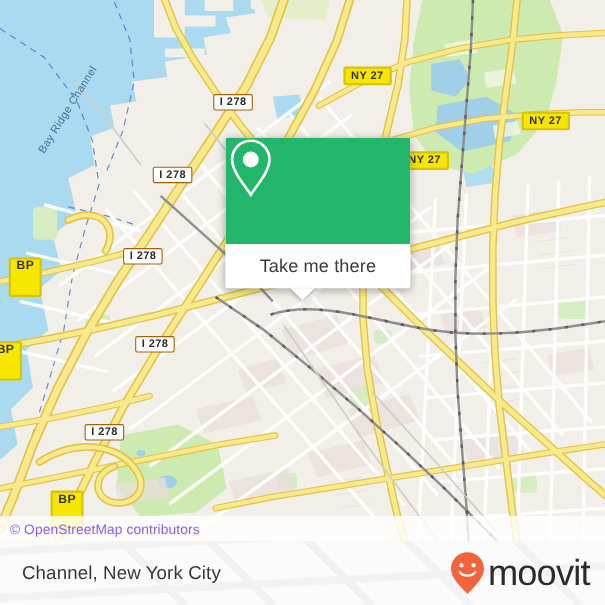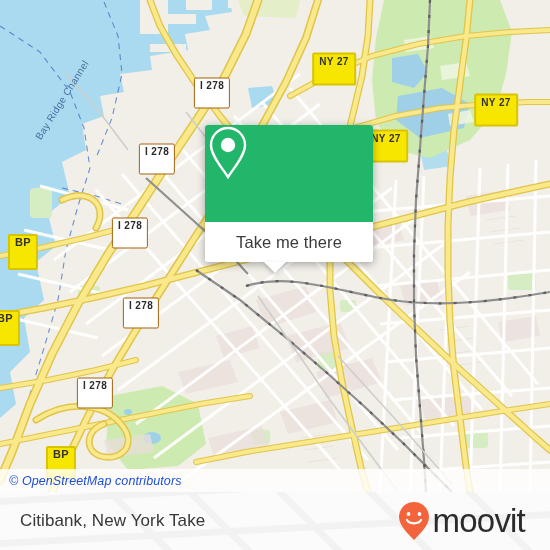--- a/index.html
+++ b/index.html
@@ -7,21 +7,21 @@
   #app{position:relative;width:550px;height:550px;overflow:hidden;background:#f2efe9;}
 
   
   #map{position:absolute;left:0;top:0;width:550px;height:492px;overflow:hidden;background:#f2efe9;}
   #map svg{position:absolute;left:0;top:0;display:block;}
 
   
   .shield{position:absolute;transform:translate(-50%,-50%);
     font-family:"Liberation Sans",sans-serif;font-weight:bold;font-size:10px;
     line-height:1;letter-spacing:.4px;white-space:nowrap;
-    padding:2px 5px 17px 5px;border-radius:2px;}
+    padding:2px 5px 1px 5px;border-radius:2px;}
   .shield.i{background:#ffffff;border:1px solid #a16207;color:#2b2b2b;}
   .shield.ny{background:#f7e600;border:2px solid #d9c400;color:#333;}
   .shield.bp{background:#f7e600;border:2px solid #d9c400;color:#333;font-size:11px;padding:1px 5px 20px;}
 
   .waterlabel{position:absolute;transform-origin:50% 50%;
     font-family:"Liberation Sans",sans-serif;font-size:10px;color:#4a6f9e;
     white-space:nowrap;letter-spacing:.3px;}
 
   
   #card{position:absolute;left:205px;top:125px;width:168px;height:137px;
@@ -32,28 +32,28 @@
   #card-bottom{height:40px;background:#ffffff;display:flex;align-items:center;justify-content:center;}
   #card-bottom span{font-size:16.5px;color:#3b3b3b;letter-spacing:.1px;}
   #card-tail{position:absolute;left:50%;top:262px;transform:translateX(-50%);
     width:0;height:0;border-left:11px solid transparent;border-right:11px solid transparent;
     border-top:11px solid #ffffff;
     filter:drop-shadow(0 2px 2px rgba(0,0,0,.25));}
 
   
   #attrib{position:absolute;left:0;top:469px;width:550px;height:23px;
     background:rgba(255,255,255,.80);display:flex;align-items:center;}
-  #attrib span{font-size:12.5px;color:#1d4ed8;padding-left:9px;letter-spacing:.1px;font-style:italic;}
+  #attrib span{font-size:12.5px;color:#8b5cf6;padding-left:9px;letter-spacing:.1px;}
 
   
   #footer{position:absolute;left:0;top:492px;width:550px;height:58px;background:#fbfbfb;overflow:hidden;}
   #footer-ghost{position:absolute;left:0;top:-60px;width:550px;height:120px;opacity:.55;}
   #footer-row{position:relative;width:100%;height:100%;display:flex;align-items:center;justify-content:space-between;}
   #place-name{font-size:17px;color:#373737;padding-left:20px;letter-spacing:.1px;white-space:nowrap;}
-  #brand{display:flex;align-items:center;padding-right:25px;}
+  #brand{display:flex;align-items:center;padding-right:14px;}
   #brand-word{font-size:33px;color:#2b2b2b;letter-spacing:-0.8px;font-weight:400;margin-left:2px;}
 </style>
 </head>
 <body>
 
 <div id="app">
 
   <div id="map">
     <svg width="550" height="492" viewBox="0 0 550 492">
       <defs>
@@ -282,21 +282,21 @@
         <path d="M40,-10 L180,130"></path>
         <path d="M120,-10 L260,130"></path>
         <path d="M210,-10 L350,130"></path>
         <path d="M300,-10 L440,130"></path>
         <path d="M400,-10 L540,130"></path>
         <path d="M-10,70 L560,40"></path>
         <path d="M-10,112 L560,82"></path>
       </g>
     </svg>
     <div id="footer-row">
-      <div id="place-name">Citibank, New York Take</div>
+      <div id="place-name">Channel, New York City</div>
       <div id="brand">
         <svg width="34" height="40" viewBox="0 0 34 40">
           <path d="M17 1 C25.3 1 32 7.7 32 16 C32 25 21.5 34 17 39 C12.5 34 2 25 2 16 C2 7.7 8.7 1 17 1 Z" fill="#f4643c"></path>
           <circle cx="11.5" cy="13" r="1.9" fill="#ffffff"></circle>
           <circle cx="22.5" cy="13" r="1.9" fill="#ffffff"></circle>
           <path d="M10 19 C12.6 23.4 21.4 23.4 24 19" stroke="#ffffff" stroke-width="2.2" fill="none" stroke-linecap="round"></path>
         </svg>
         <span id="brand-word">moovit</span>
       </div>
     </div>

